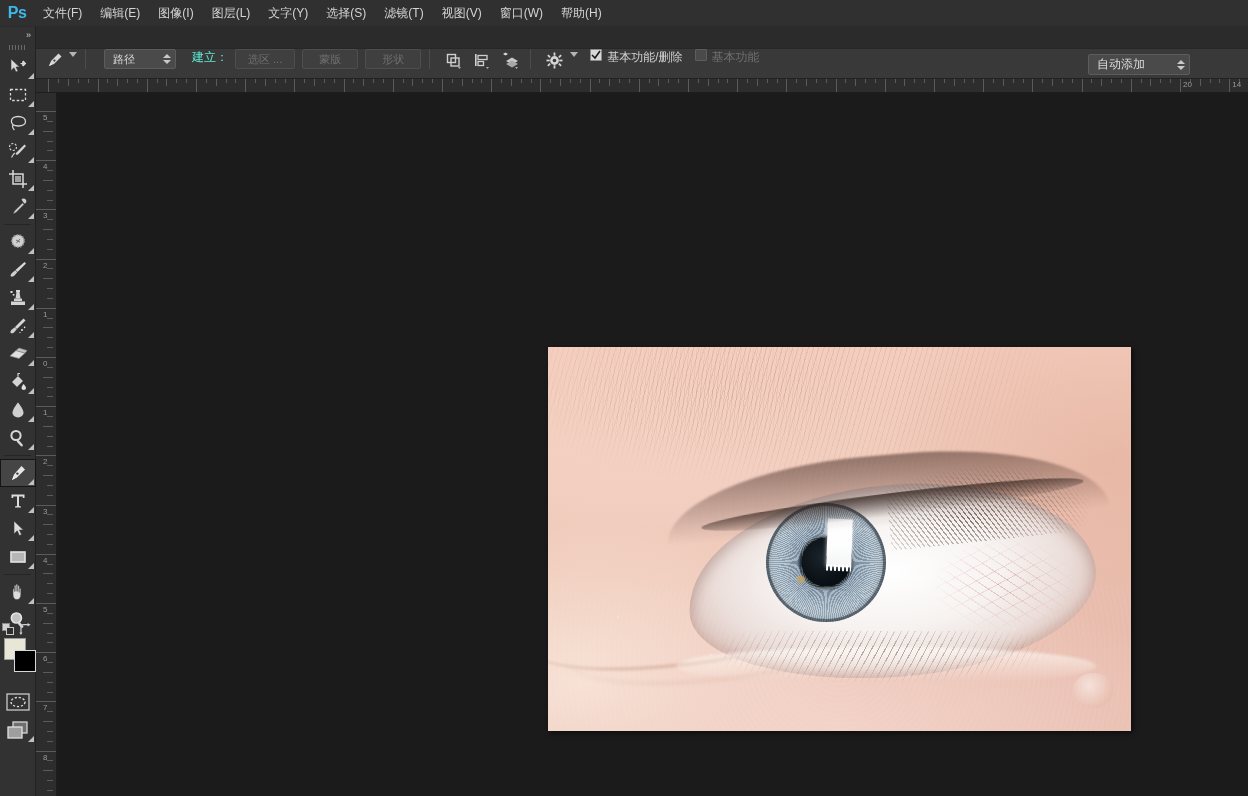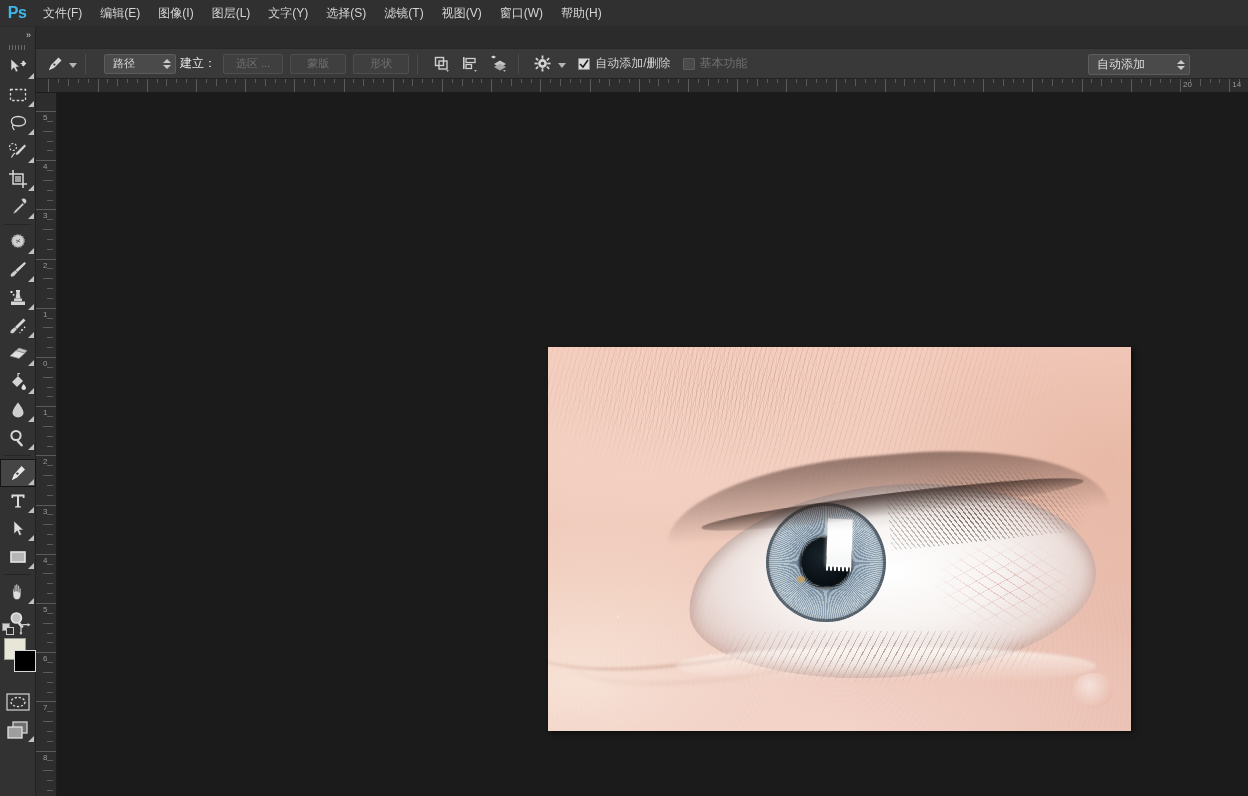--- a/index.html
+++ b/index.html
@@ -48,21 +48,21 @@
     border-top: 1px solid #555;
   }
   #doc-tab-label { color: #d2d2d2; font-size: 11px; white-space: nowrap; }
   #doc-tab-close { color: #b0b0b0; font-size: 12px; line-height: 1; cursor: pointer; }
   #tabbar-rest { flex: 1; height: 22px; background: #2b2b2b; }
 
   
   #optionsbar {
     position: absolute; left: 36px; top: 49px; width: 1212px; height: 30px;
     background: #393939;
-    display: flex; align-items: center;
+    display: flex; 
     border-bottom: 1px solid #222;
     padding-left: 8px;
   }
   .ob-sep { width: 1px; height: 20px; background: #2a2a2a; margin: 0 8px;
             border-right: 1px solid #4c4c4c; }
   .ob-tool-icon {
     width: 22px; height: 22px; display: flex; align-items: center; justify-content: center;
   }
   .ob-caret {
     width: 0; height: 0; border-left: 4px solid transparent;
@@ -80,21 +80,21 @@
     display: flex; flex-direction: column; gap: 2px; margin-left: 6px;
   }
   .stepper .up {
     width: 0; height: 0; border-left: 4px solid transparent;
     border-right: 4px solid transparent; border-bottom: 4px solid #c8c8c8;
   }
   .stepper .dn {
     width: 0; height: 0; border-left: 4px solid transparent;
     border-right: 4px solid transparent; border-top: 4px solid #c8c8c8;
   }
-  .ob-label { color: #e5e5e5; font-size: 12px; margin-left: 4px; white-space: nowrap; }
+  .ob-label { color: #5eead4; font-size: 12px; margin-left: 16px; white-space: nowrap; }
   .ob-btn {
     height: 20px; background: #3f3f3f; border: 1px solid #4e4e4e; border-radius: 2px;
     color: #707070; font-size: 11px;
     display: flex; align-items: center; justify-content: center;
     padding: 0 12px; margin-left: 7px; min-width: 56px;
   }
   .ob-iconbtn {
     width: 26px; height: 22px; display: flex; align-items: center; justify-content: center;
     margin-left: 2px;
   }
@@ -447,21 +447,21 @@
       <circle cx="8.5" cy="8.5" r="1.8" fill="#393939"></circle>
     </svg>
   </div>
   <div class="ob-caret"></div>
 
   <div class="ob-check">
     <svg width="10" height="10" viewBox="0 0 10 10">
         <path d="M1 5 L4 8 L9 1" stroke="#1b1b1b" stroke-width="1.6" fill="none"></path>
       </svg>
   </div>
-  <span class="ob-check-text">自动添加/删除</span>
+  <span class="ob-check-text">基本功能/删除</span>
 
   <div class="ob-check off"></div>
   <span class="ob-check-text dim">基本功能</span>
 
   <div id="workspace-select">
     <span>自动添加</span>
     <span class="stepper">
         <i class="up"></i>
         <i class="dn"></i>
       </span>

